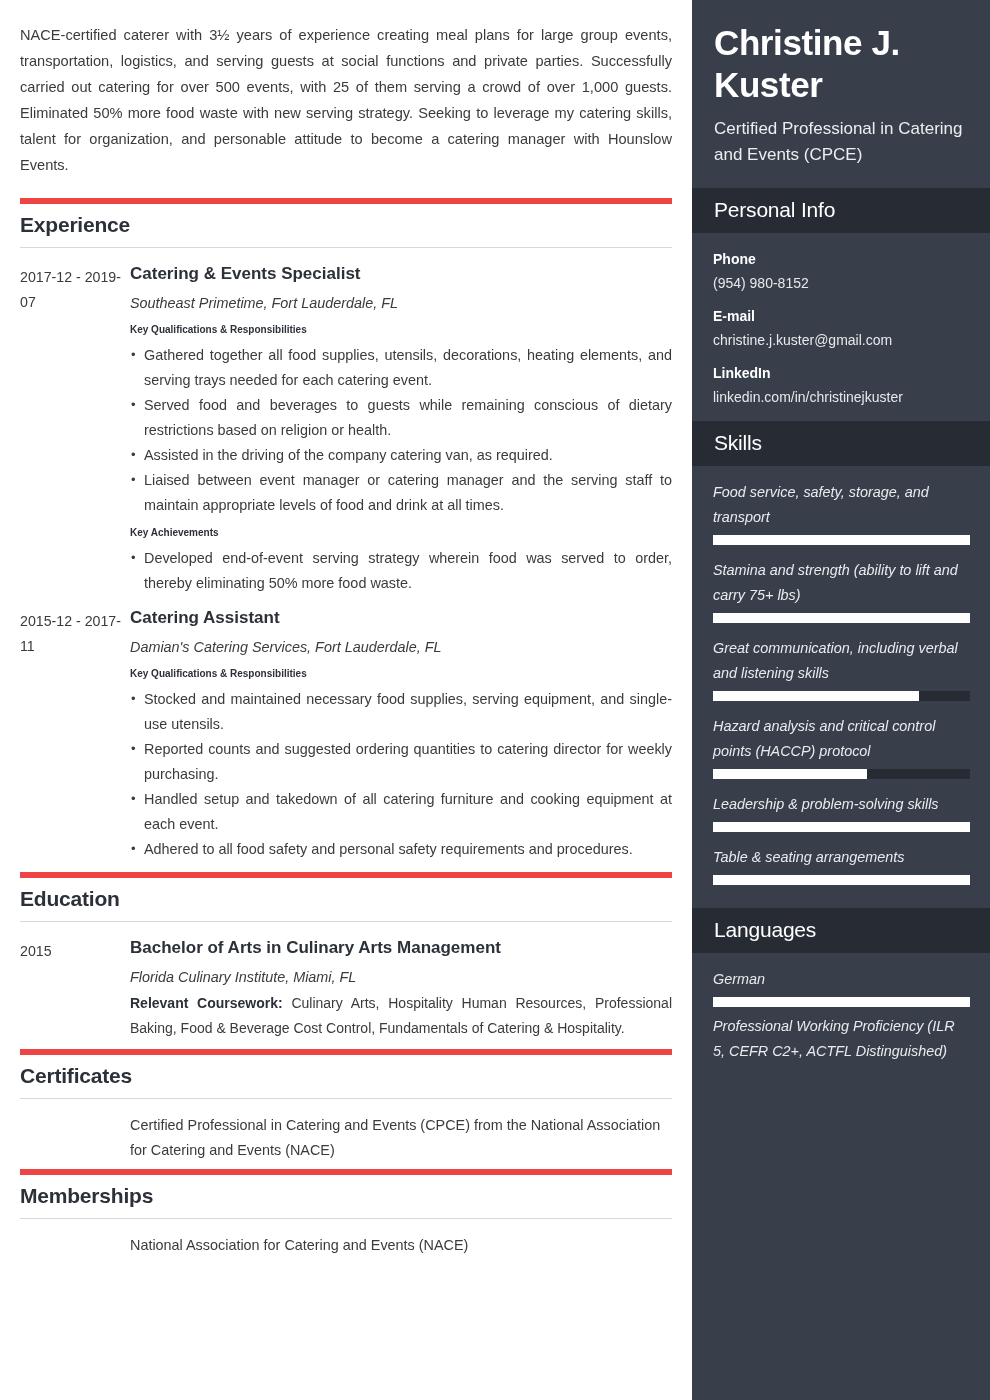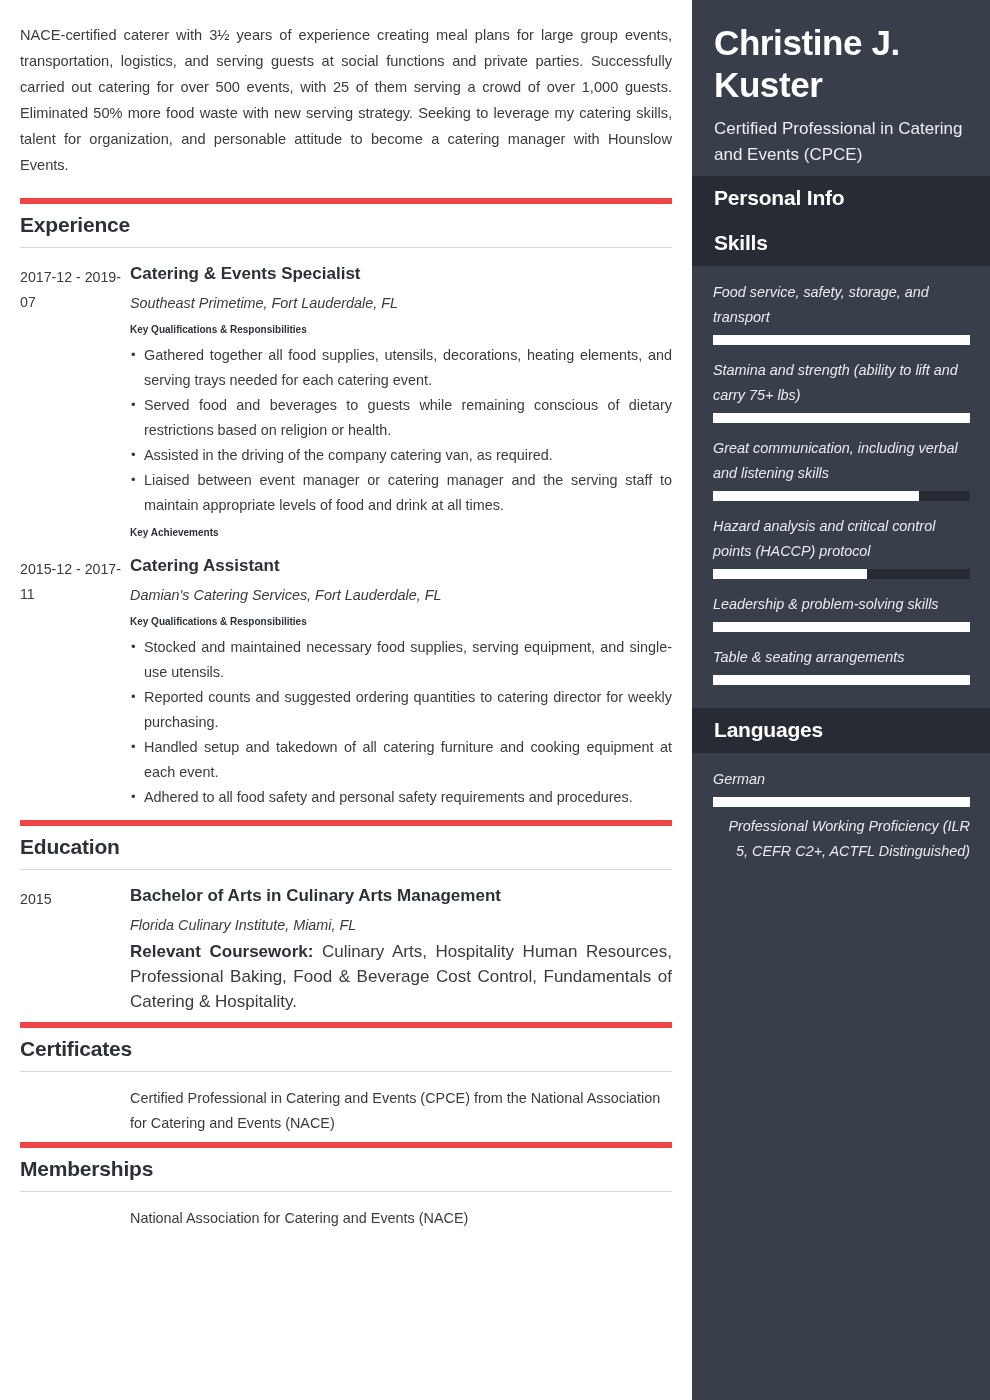--- a/index.html
+++ b/index.html
@@ -104,21 +104,21 @@
   ul.bullets li::before {
     content: "\2022";
     position: absolute;
     left: 1px;
     top: -1px;
     color: #3b3b3b;
     font-size: 13px;
   }
 
   .coursework {
-    font-size: 17px;
+    font-size: 14px;
     line-height: 25px;
     color: #3b3b3b;
     text-align: justify;
   }
   .coursework b { color: #2c3038; font-weight: bold; }
 
   .plain-entry {
     display: flex;
     align-items: flex-start;
     margin-bottom: 6px;
@@ -134,21 +134,21 @@
   
   #sidebar {
     width: 298px;
     flex: 0 0 298px;
     background: #383e4a;
     color: #ffffff;
     min-height: 1400px;
   }
 
   .sb-head {
-    padding: 22px 22px 8px 22px;
+    padding: 22px 22px 20px 22px;
   }
 
   .sb-name {
     font-size: 35px;
     font-weight: bold;
     line-height: 42px;
     letter-spacing: -0.4px;
     color: #ffffff;
     margin-bottom: 10px;
   }
@@ -156,21 +156,21 @@
   .sb-job {
     font-size: 17px;
     line-height: 26px;
     color: #eceef1;
     font-weight: normal;
   }
 
   .sb-section-title {
     background: #272b33;
     font-size: 21px;
-    font-weight: bold;
+    font-weight: normal;
     color: #ffffff;
     padding: 10px 22px 11px 22px;
     letter-spacing: -0.2px;
   }
 
   .sb-body { padding: 14px 20px 10px 21px; }
 
   .sb-label {
     font-size: 14px;
     font-weight: bold;
@@ -207,21 +207,21 @@
     font-size: 14.4px;
     line-height: 25px;
     color: #e9ebef;
     margin-bottom: 5px;
   }
 
   .lang-level {
     font-size: 14.4px;
     line-height: 25px;
     color: #e9ebef;
-    text-align: right;
+    text-align: left;
     margin-top: 7px;
     width: 257px;
   }
 </style>
 </head>
 <body>
 
 <div id="page">
 
   <div id="main-column">
@@ -237,20 +237,23 @@
               <div class="entry-title">Catering &amp; Events Specialist</div>
               <div class="entry-org">Southeast Primetime, Fort Lauderdale, FL</div>
               <div class="entry-subheading">Key Qualifications &amp; Responsibilities</div>
               <ul class="bullets">
                 <li>Gathered together all food supplies, utensils, decorations, heating elements, and serving trays needed for each catering event.</li>
                 <li>Served food and beverages to guests while remaining conscious of dietary restrictions based on religion or health.</li>
                 <li>Assisted in the driving of the company catering van, as required.</li>
                 <li>Liaised between event manager or catering manager and the serving staff to maintain appropriate levels of food and drink at all times.</li>
               </ul>
               <div class="entry-subheading">Key Achievements</div>
+              <ul class="bullets">
+                <li>Developed end-of-event serving strategy wherein food was served to order, thereby eliminating 50% more food waste.</li>
+              </ul>
             </div>
           </div>
           <div class="entry">
             <div class="entry-date">2015-12 - 2017-11</div>
             <div class="entry-body">
               <div class="entry-title">Catering Assistant</div>
               <div class="entry-org">Damian's Catering Services, Fort Lauderdale, FL</div>
               <div class="entry-subheading">Key Qualifications &amp; Responsibilities</div>
               <ul class="bullets">
                 <li>Stocked and maintained necessary food supplies, serving equipment, and single-use utensils.</li>
@@ -300,20 +303,28 @@
   </div>
 
   <div id="sidebar">
 
     <div class="sb-head">
       <div class="sb-name">Christine J. Kuster</div>
       <div class="sb-job">Certified Professional in Catering and Events (CPCE)</div>
     </div>
 
     <div class="sb-section-title">Personal Info</div>
+    <div class="sb-body">
+      <div class="sb-label">Phone</div>
+      <div class="sb-value">(954) 980-8152</div>
+      <div class="sb-label">E-mail</div>
+      <div class="sb-value">christine.j.kuster@gmail.com</div>
+      <div class="sb-label">LinkedIn</div>
+      <div class="sb-value last">linkedin.com/in/christinejkuster</div>
+    </div>
 
     <div class="sb-section-title">Skills</div>
     <div class="sb-body" id="skills-body">
         <div class="skill">
           <div class="skill-name">Food service, safety, storage, and transport</div>
           <div class="bar-track">
             <div class="bar-fill" style="width: 100%;"></div>
           </div>
         </div>
         <div class="skill">

